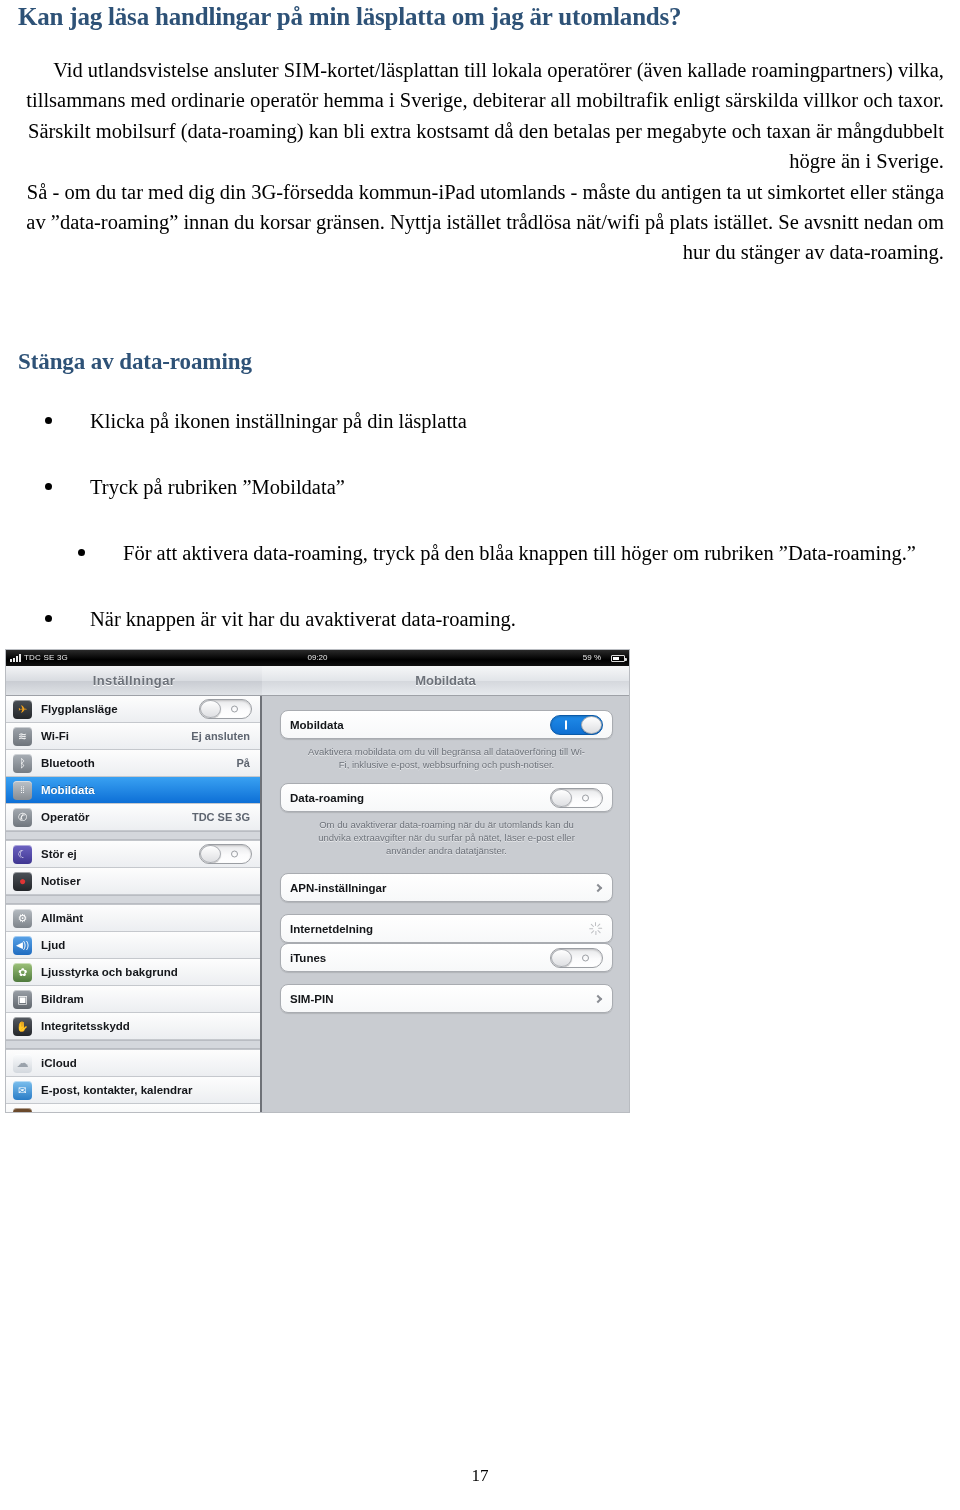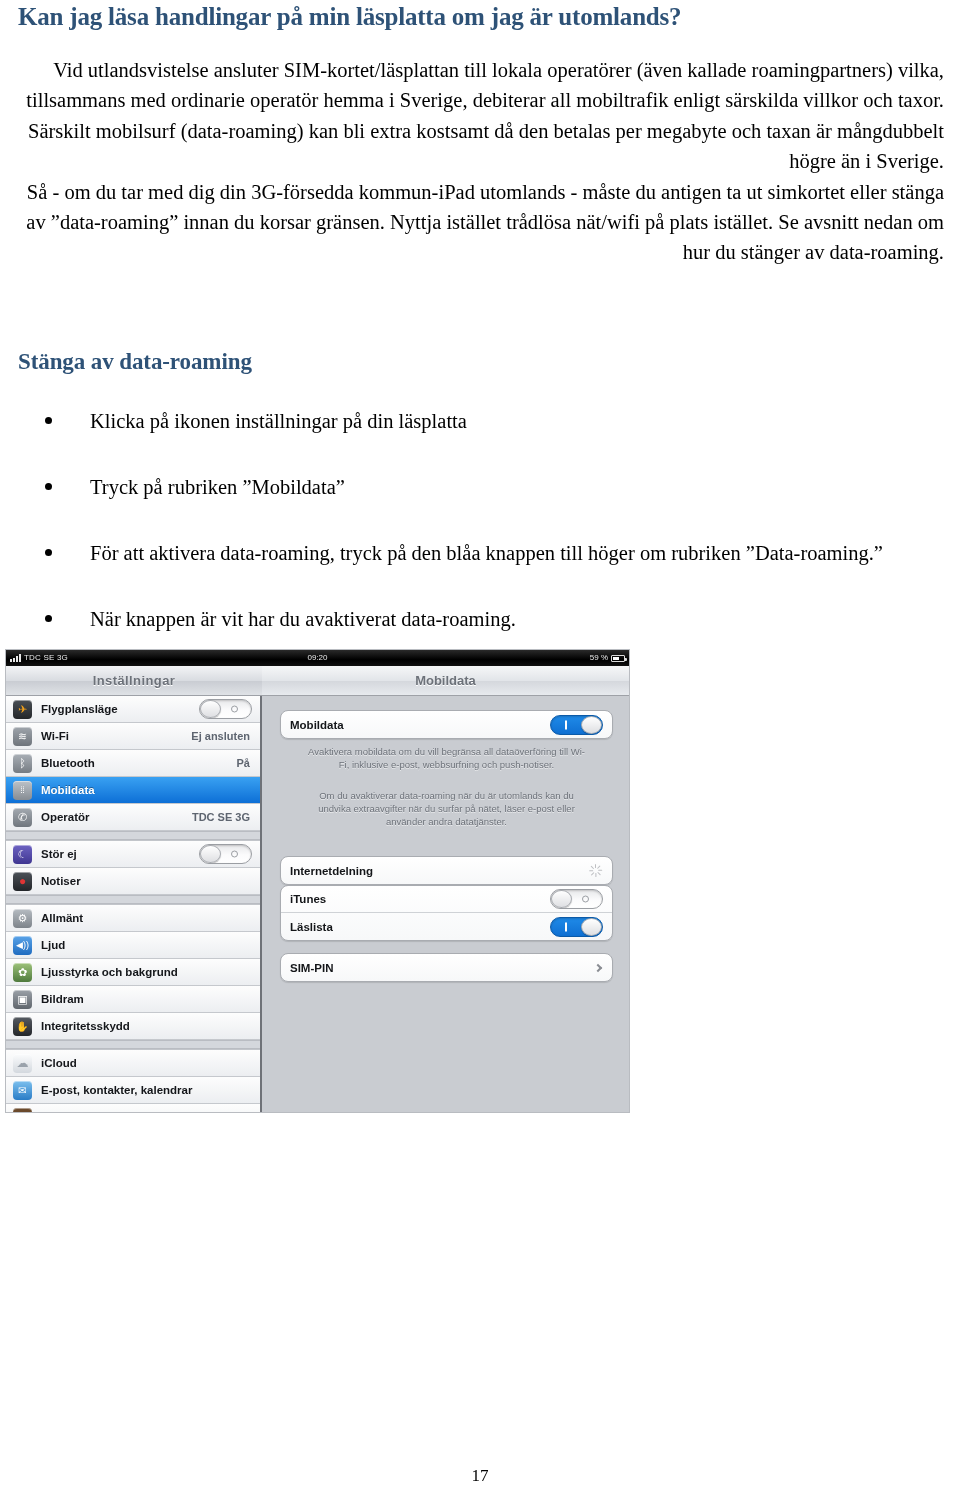--- a/index.html
+++ b/index.html
@@ -74,21 +74,21 @@
   ul.steps > li:last-child { margin-bottom: 0; }
   ul.steps > li .bullet {
     position: absolute;
     left: 45px;
     top: 11px;
     width: 7px; height: 7px;
     background: #000;
     border-radius: 50%;
     display: block;
   }
-  ul.steps > li.wide { padding-right: 20px; }
+  ul.steps > li.wide { padding-right: 20px; margin-left: 33px; }
 
   
   .ipad-shot {
     position: absolute;
     left: 5px; top: 649px;
     width: 625px;
     height: 464px;
     background: #c9ccd1;
     border: 1px solid #b9bcc1;
     overflow: hidden;
@@ -106,21 +106,21 @@
   }
   .status-left { position:absolute; left:4px; top:0; display:flex; align-items:center; gap:3px; }
   .signal-bars { display:inline-flex; align-items:flex-end; gap:1px; height:8px; }
   .signal-bars i { display:block; width:2px; background:#e9e9e9; }
   .signal-bars i:nth-child(1){height:3px;}
   .signal-bars i:nth-child(2){height:4px;}
   .signal-bars i:nth-child(3){height:6px;}
   .signal-bars i:nth-child(4){height:8px;}
   .carrier { font-size: 8px; letter-spacing: 0.2px; }
   .status-center { position:absolute; left:0; right:0; text-align:center; font-size:8px; }
-  .status-right { position:absolute; right:4px; top:0; display:flex; align-items:center; gap:3px; font-size:8px; }
+  .status-right { position:absolute; right:4px; top:0; display:flex; align-items:center; gap:10px; font-size:8px; }
   .batt {
     display:inline-block; width:14px; height:7px;
     border:1px solid #dcdcdc; border-radius:1px; position:relative;
     padding:1px;
   }
   .batt::after{
     content:""; position:absolute; right:-3px; top:2px;
     width:2px; height:3px; background:#dcdcdc; border-radius:0 1px 1px 0;
   }
   .batt .lvl{ display:block; height:100%; background:#ffffff; }
@@ -448,24 +448,43 @@
                 <span class="knob"></span>
                 <span class="mark"></span>
               </span>
           </span>
         </div>
       </div>
       <div class="hint">Avaktivera mobildata om du vill begränsa all dataöverföring till Wi-Fi, inklusive e-post, webbsurfning och push-notiser.</div>
 
       <div class="sp-12"></div>
 
+      <div class="card">
+        <div class="card-row">
+          <span class="row-label">Data-roaming</span>
+          <span class="row-right">
+            <span class="toggle">
+                <span class="knob"></span>
+                <span class="mark"></span>
+              </span>
+          </span>
+        </div>
+      </div>
       <div class="hint">Om du avaktiverar data-roaming när du är utomlands kan du undvika extraavgifter när du surfar på nätet, läser e-post eller använder andra datatjänster.</div>
 
       <div class="sp-16"></div>
 
+      <div class="card">
+        <div class="card-row">
+          <span class="row-label">APN-inställningar</span>
+          <span class="row-right">
+            <span class="chev"></span>
+          </span>
+        </div>
+      </div>
 
       <div class="sp-12"></div>
 
       <div class="card">
         <div class="card-row">
           <span class="row-label">Internetdelning</span>
           <span class="row-right">
             <span class="spinner">
               <i style="transform:rotate(0deg)"></i>
                 <i style="transform:rotate(45deg)"></i>
@@ -484,29 +503,20 @@
       <div class="card">
         <div class="card-row">
           <span class="row-label">iTunes</span>
           <span class="row-right">
             <span class="toggle">
                 <span class="knob"></span>
                 <span class="mark"></span>
               </span>
           </span>
         </div>
-        <div class="card-row">
-          <span class="row-label">Läslista</span>
-          <span class="row-right">
-            <span class="toggle on">
-                <span class="knob"></span>
-                <span class="mark"></span>
-              </span>
-          </span>
-        </div>
       </div>
 
       <div class="sp-12"></div>
 
       <div class="card">
         <div class="card-row">
           <span class="row-label">SIM-PIN</span>
           <span class="row-right">
             <span class="chev"></span>
           </span>

